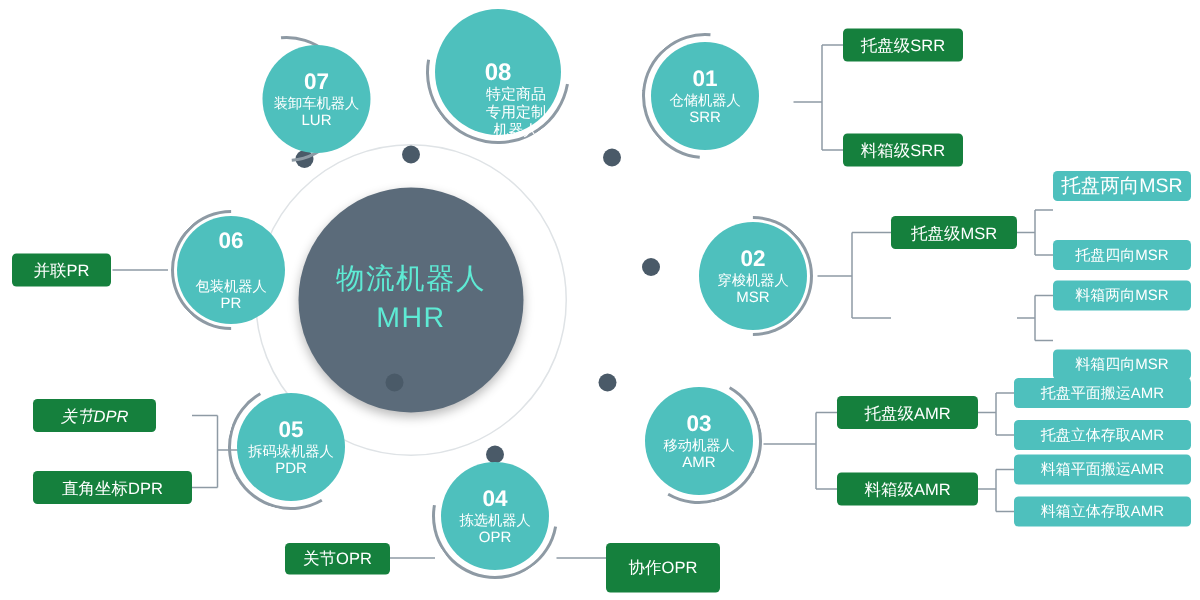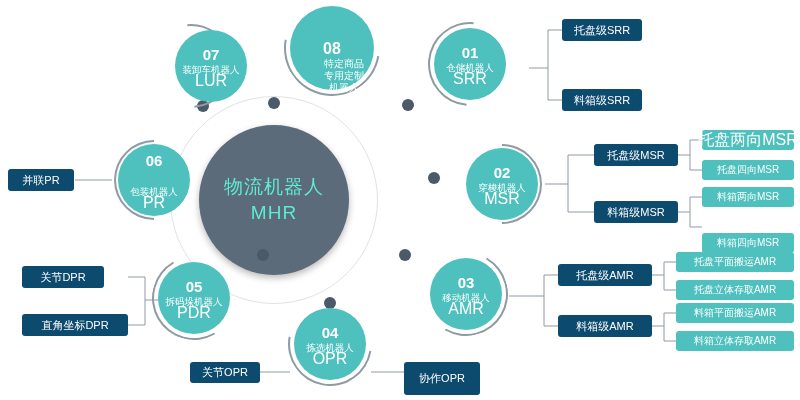--- a/index.html
+++ b/index.html
@@ -48,21 +48,21 @@
     border-radius:50%;
     background:#4ec0bd;
     color:#ffffff;
     display:flex;flex-direction:column;
     align-items:center;justify-content:center;
     text-align:center;
     box-sizing:border-box;
   }
   .node .num{font-size:15px;font-weight:bold;line-height:15px;margin-bottom:2px;}
   .node .cap{font-size:9.5px;line-height:11px;}
-  .node .cap .en{font-size:16px;}
+  .node .cap .en{font-size:10px;}
   .node.big{width:84px;height:84px;}
   .node.big .num{font-size:16px;margin-top:38px;}
   .node.big .cap{font-size:10px;line-height:12px;margin-left:24px;}
 
   .arc{
     position:absolute;
     border-radius:50%;
     border:2px solid #8e9aa4;
     box-sizing:border-box;
     pointer-events:none;
@@ -73,21 +73,21 @@
     position:absolute;
     background:#4ec0bd;
     color:#ffffff;
     border-radius:3px;
     font-size:11px;
     display:flex;align-items:center;justify-content:center;
     box-sizing:border-box;
     white-space:nowrap;
     padding:0 4px;
   }
-  .box.lvl2{background:#0c4a6e;}
+  .box.lvl2{background:#15803d;}
   .box.lvl3{background:#4ec0bd;}
 
   
   svg.links{position:absolute;left:0;top:0;width:800px;height:400px;}
   svg.links line,svg.links path{stroke:#8e9aa4;stroke-width:1;fill:none;}
 </style>
 </head>
 <body>
 
 <div id="stage">
@@ -224,36 +224,35 @@
     <div class="cap">
       <div>拣选机器人</div>
       <div class="en">OPR</div>
     </div>
   </div>
 
   <div class="box lvl2" style="left:562px;top:19px;width:80px;height:22px;">托盘级SRR</div>
   <div class="box lvl2" style="left:562px;top:89px;width:80px;height:22px;">料箱级SRR</div>
 
   <div class="box lvl2" style="left:594px;top:144px;width:84px;height:22px;">托盘级MSR</div>
-  <div class="box lvl2" style="left:594px;top:201px;width:84px;height:22px;">料箱级MSR</div>
-
-  <div class="box lvl3" style="left:702px;top:130px;width:92px;height:20px;font-size:16px;">托盘两向MSR</div>
+
+  <div class="box lvl3" style="left:702px;top:114px;width:92px;height:20px;font-size:13px;">托盘两向MSR</div>
   <div class="box lvl3" style="left:702px;top:160px;width:92px;height:20px;font-size:10px;">托盘四向MSR</div>
   <div class="box lvl3" style="left:702px;top:187px;width:92px;height:20px;font-size:10px;">料箱两向MSR</div>
   <div class="box lvl3" style="left:702px;top:217px;width:92px;height:20px;font-size:10px;margin-top:16px;">料箱四向MSR</div>
 
   <div class="box lvl2" style="left:558px;top:264px;width:94px;height:22px;">托盘级AMR</div>
   <div class="box lvl2" style="left:558px;top:315px;width:94px;height:22px;">料箱级AMR</div>
 
   <div class="box lvl3" style="left:676px;top:252px;width:118px;height:20px;font-size:10px;">托盘平面搬运AMR</div>
   <div class="box lvl3" style="left:676px;top:280px;width:118px;height:20px;font-size:10px;">托盘立体存取AMR</div>
   <div class="box lvl3" style="left:676px;top:303px;width:118px;height:20px;font-size:10px;">料箱平面搬运AMR</div>
   <div class="box lvl3" style="left:676px;top:331px;width:118px;height:20px;font-size:10px;">料箱立体存取AMR</div>
 
   <div class="box lvl2" style="left:190px;top:362px;width:70px;height:21px;">关节OPR</div>
   <div class="box lvl2" style="left:404px;top:362px;width:76px;height:33px;">协作OPR</div>
 
-  <div class="box lvl2" style="left:22px;top:266px;width:82px;height:22px;">关节DPR</div>
+  <div class="box lvl2" style="left:22px;top:266px;width:82px;height:22px;font-style:italic;">关节DPR</div>
   <div class="box lvl2" style="left:22px;top:314px;width:106px;height:22px;">直角坐标DPR</div>
 
   <div class="box lvl2" style="left:8px;top:169px;width:66px;height:22px;">并联PR</div>
 
 </div>
 
 </body></html>

